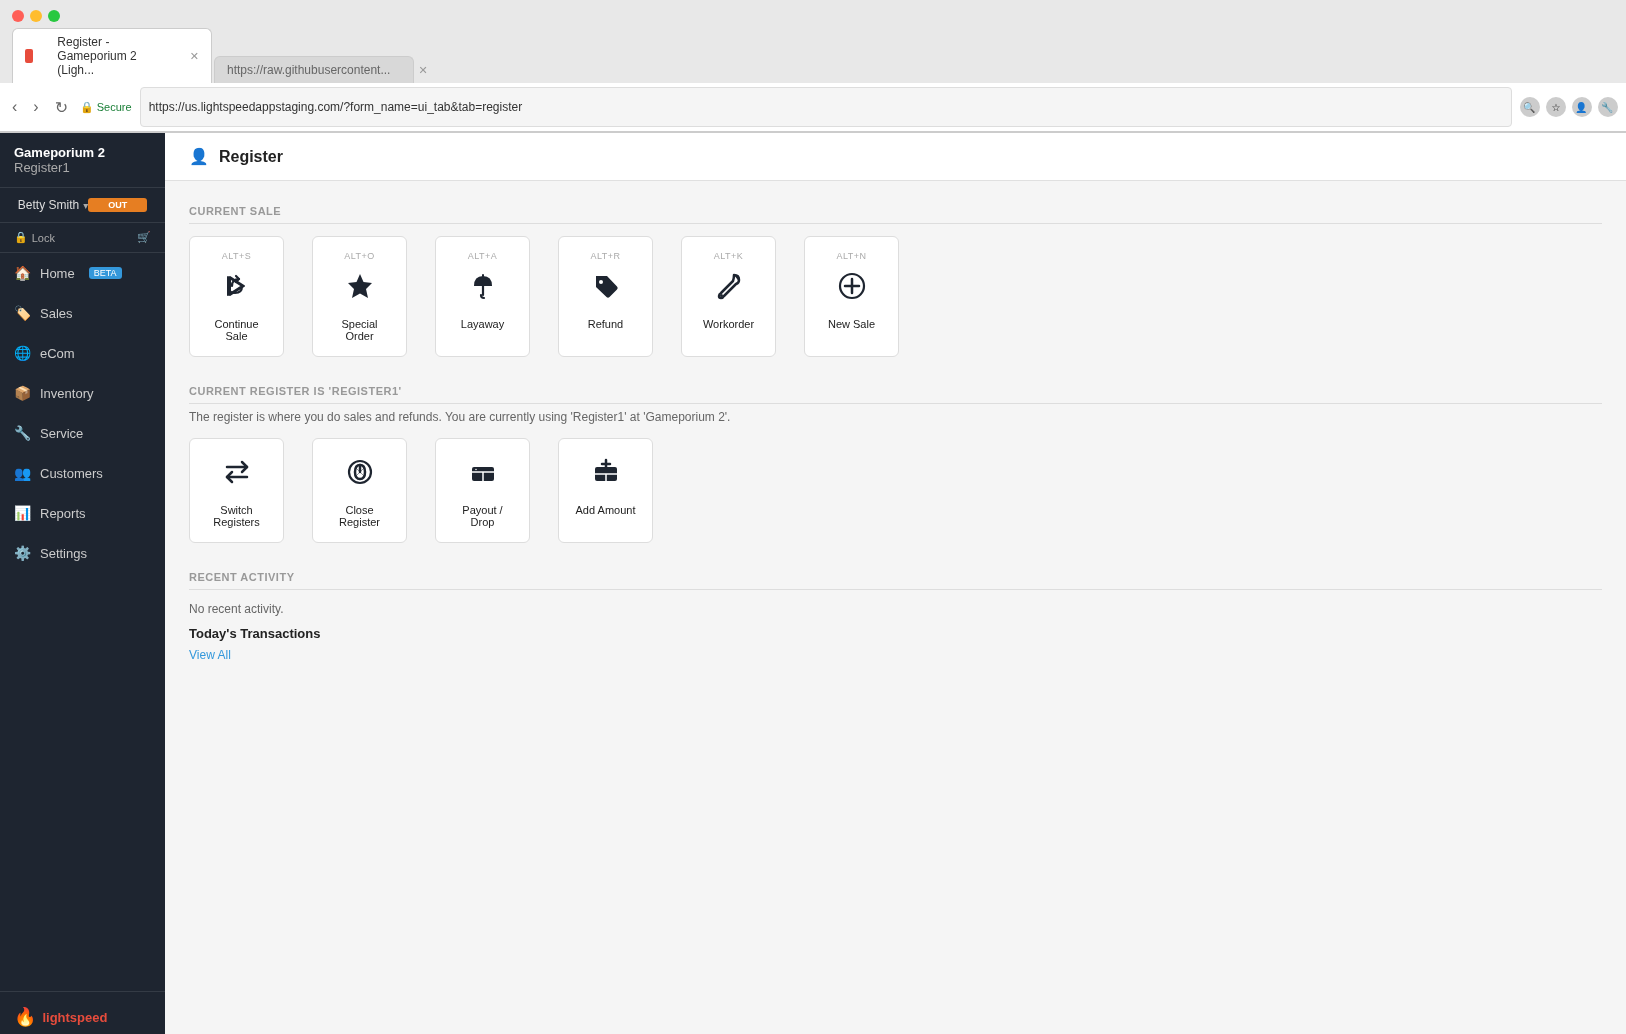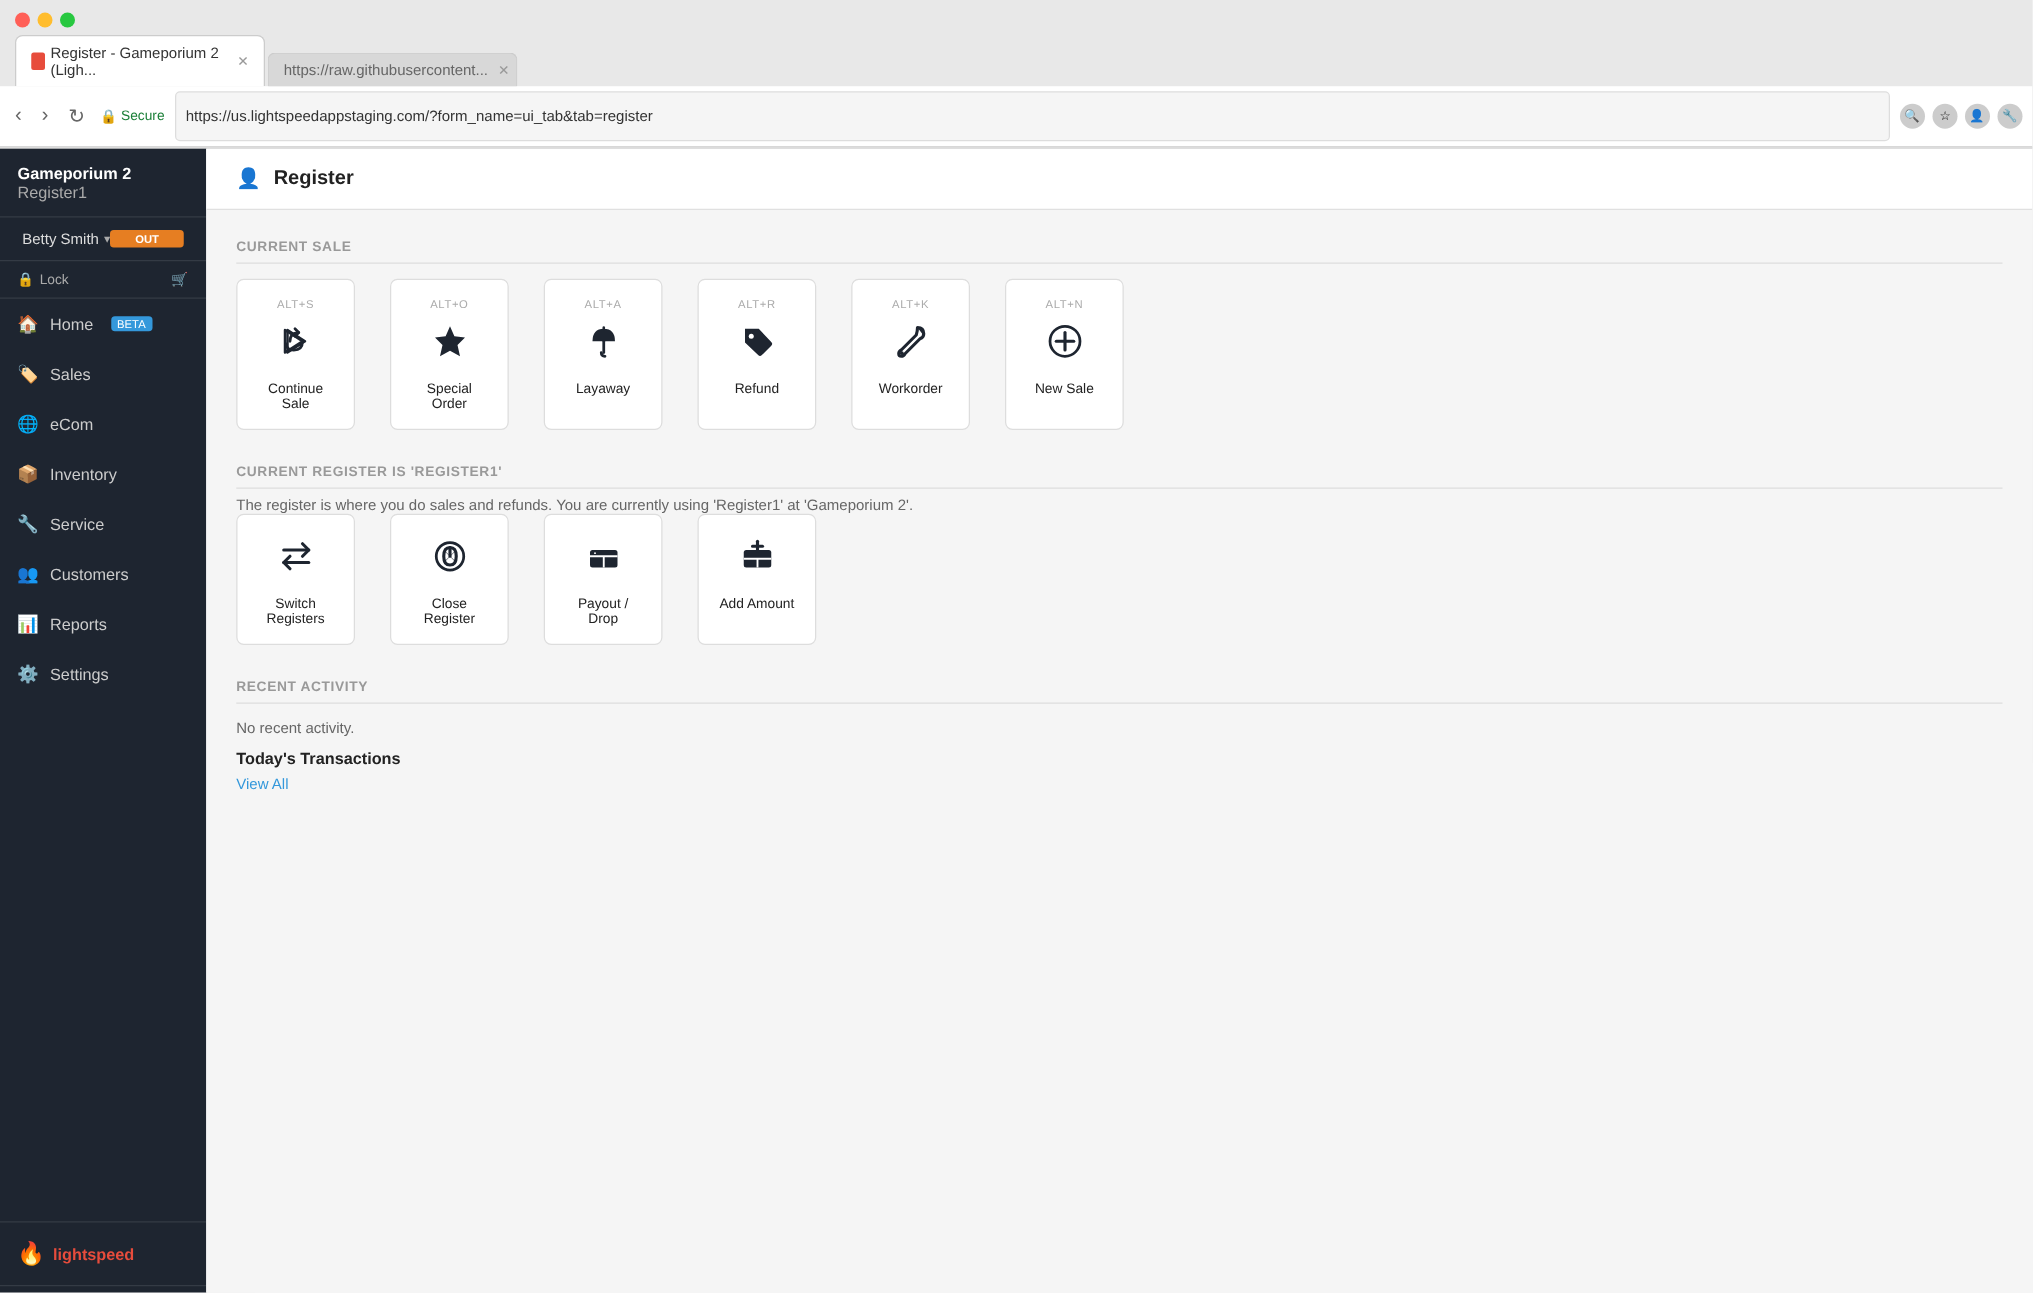--- a/index.html
+++ b/index.html
@@ -6,21 +6,21 @@
     body { font-family: -apple-system, BlinkMacSystemFont, 'Segoe UI', sans-serif; background: #f0f0f0; height: 1034px; overflow: hidden; }
 
     
     .browser-chrome { background: #e8e8e8; border-bottom: 1px solid #ccc; }
     .browser-traffic { display: flex; align-items: center; gap: 6px; padding: 10px 12px 6px; }
     .traffic-btn { width: 12px; height: 12px; border-radius: 50%; border: none; cursor: pointer; }
     .traffic-close { background: #ff5f57; }
     .traffic-min { background: #ffbd2e; }
     .traffic-max { background: #28c840; }
     .browser-tabs { display: flex; align-items: flex-end; padding: 0 12px; gap: 2px; }
-    .browser-tab { display: flex; align-items: center; gap: 4px; padding: 6px 12px; background: #fff; border-radius: 6px 6px 0 0; font-size: 12px; color: #333; cursor: pointer; max-width: 200px; border: 1px solid #ccc; border-bottom: none; }
+    .browser-tab { display: flex; align-items: center; gap: 24px; padding: 6px 12px; background: #fff; border-radius: 6px 6px 0 0; font-size: 12px; color: #333; cursor: pointer; max-width: 200px; border: 1px solid #ccc; border-bottom: none; }
     .browser-tab.active { background: #fff; z-index: 1; }
     .browser-tab.inactive { background: #d8d8d8; color: #666; }
     .tab-favicon { width: 14px; height: 14px; border-radius: 2px; background: #e74c3c; display: inline-block; }
     .tab-close { color: #999; font-size: 11px; margin-left: 4px; cursor: pointer; }
     .browser-addressbar { background: #fff; display: flex; align-items: center; padding: 4px 8px; border-bottom: 1px solid #ccc; gap: 8px; }
     .nav-btn { background: none; border: none; cursor: pointer; color: #666; font-size: 16px; padding: 2px 4px; }
     .nav-btn:disabled { color: #ccc; }
     .secure-badge { display: flex; align-items: center; gap: 3px; font-size: 11px; color: #1a7f37; background: none; }
     .secure-icon { font-size: 11px; }
     .url-bar { flex: 1; background: #f5f5f5; border: 1px solid #ddd; border-radius: 4px; padding: 12px 8px; font-size: 12px; color: #333; }
@@ -62,21 +62,21 @@
 
     .section { margin-bottom: 28px; }
     .section-title { font-size: 11px; font-weight: 700; color: #999; text-transform: uppercase; letter-spacing: 0.5px; margin-bottom: 12px; padding-bottom: 6px; border-bottom: 1px solid #ddd; }
 
     .action-grid { display: flex; flex-wrap: wrap; gap: 28px; }
     .action-card { background: #fff; border: 1px solid #ddd; border-radius: 6px; padding: 14px 16px; width: 95px; cursor: pointer; text-align: center; display: flex; flex-direction: column; align-items: center; gap: 6px; transition: background 0.15s; }
     .action-shortcut { font-size: 9px; color: #aaa; letter-spacing: 0.5px; }
     .action-icon { font-size: 26px; color: #1e2530; margin: 4px 0; }
     .action-label { font-size: 11px; color: #222; font-weight: 500; }
 
-    .register-info { font-size: 12px; color: #666; }
+    .register-info { font-size: 12px; color: #666; margin-bottom: 14px; }
     .register-title { font-size: 11px; font-weight: 700; color: #999; text-transform: uppercase; letter-spacing: 0.5px; margin-bottom: 6px; padding-bottom: 6px; border-bottom: 1px solid #ddd; }
 
     .recent-section .no-activity { font-size: 12px; color: #666; margin-bottom: 10px; }
     .transactions-heading { font-size: 13px; font-weight: 600; color: #222; margin-bottom: 4px; }
     .view-all-link { font-size: 12px; color: #3498db; cursor: pointer; text-decoration: none; }
   </style>
 </head>
 <body>
 
 <div class="browser-chrome">

